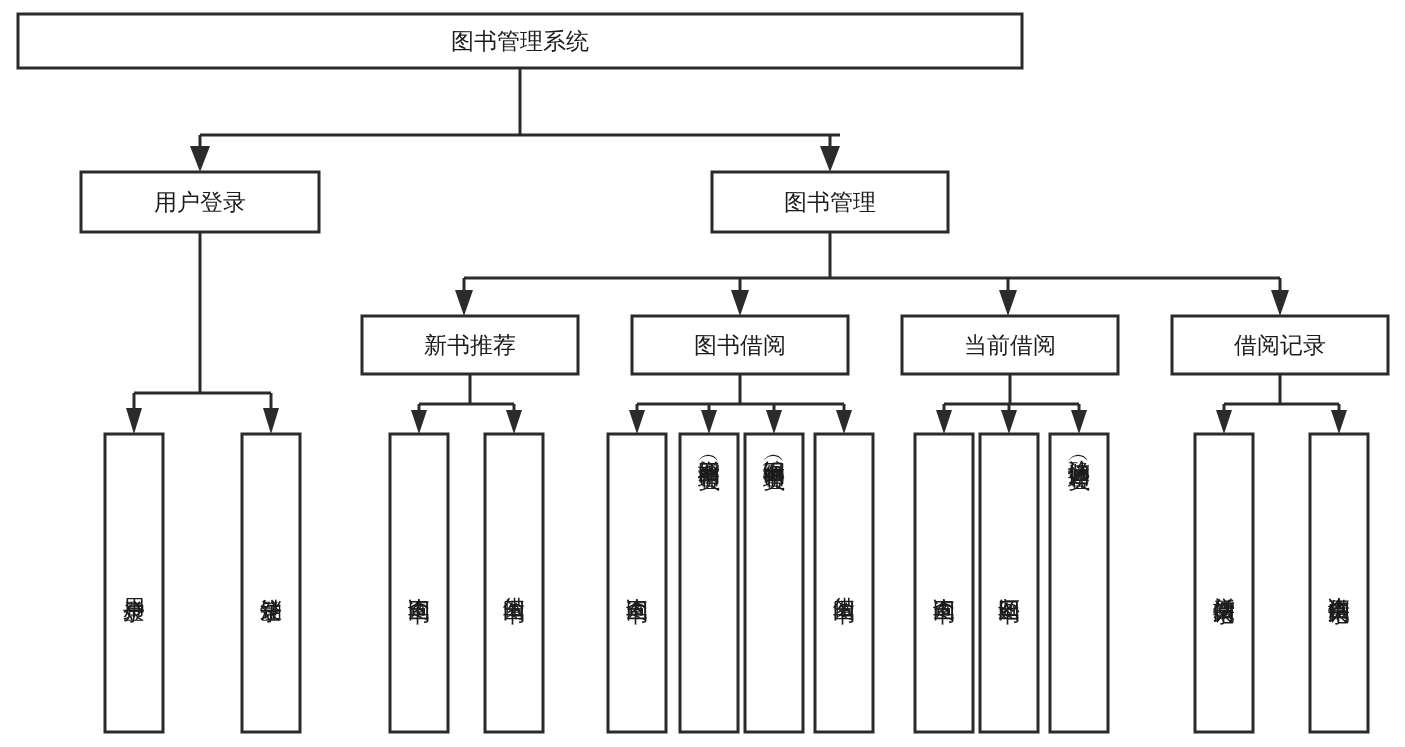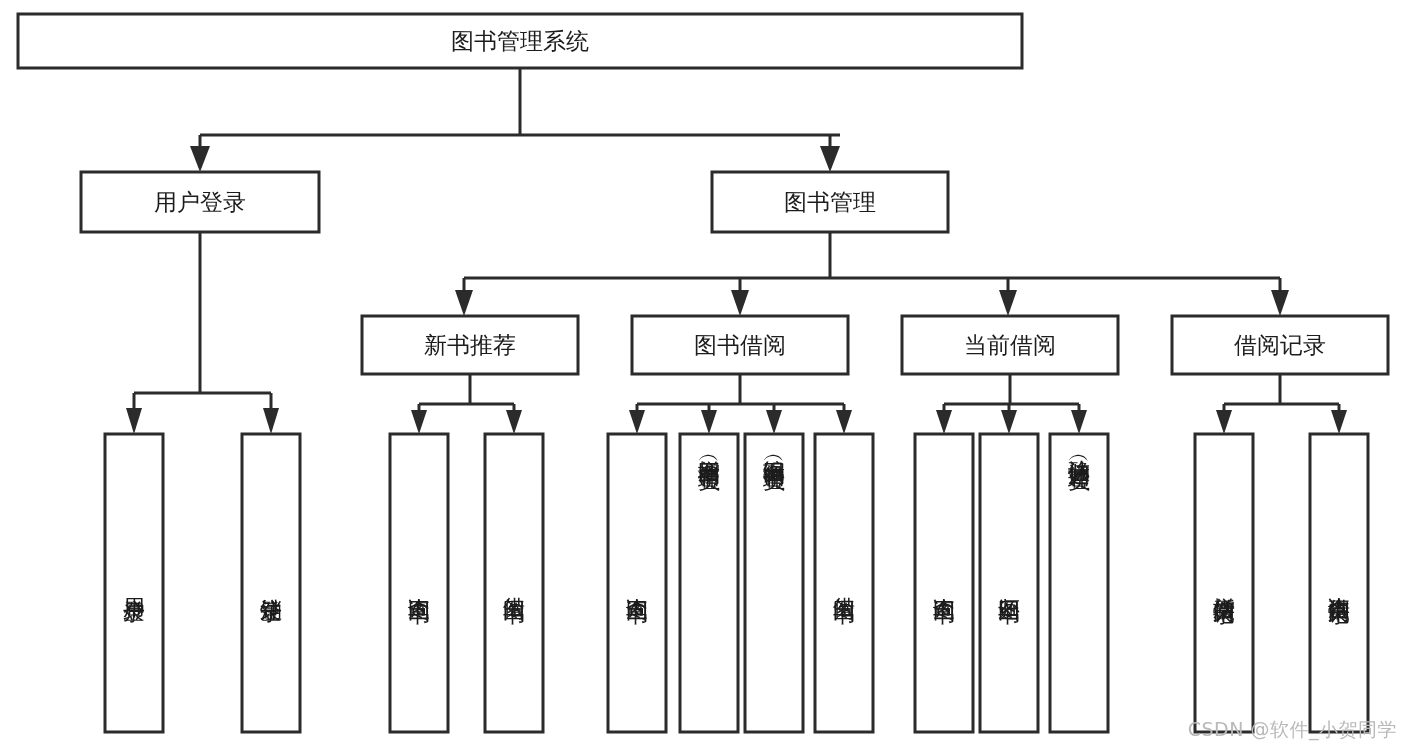--- a/index.html
+++ b/index.html
@@ -239,15 +239,14 @@
   <div class="leaf-label-box" style="left:1050px; top:434px; width:58px; height:298px; align-items:flex-start; padding-top:8px;">
     <span class="leaf-label-text">确认归还（管理员）</span>
   </div>
   <div class="leaf-label-box" style="left:1195px; top:434px; width:58px; height:298px;">
     <span class="leaf-label-text">新增借阅记录</span>
   </div>
   <div class="leaf-label-box" style="left:1310px; top:434px; width:58px; height:298px;">
     <span class="leaf-label-text">查询借阅记录</span>
   </div>
 
-  <div class="watermark">CSDN @软件_小贺同学</div>
 
 </div>
 
 </body></html>

